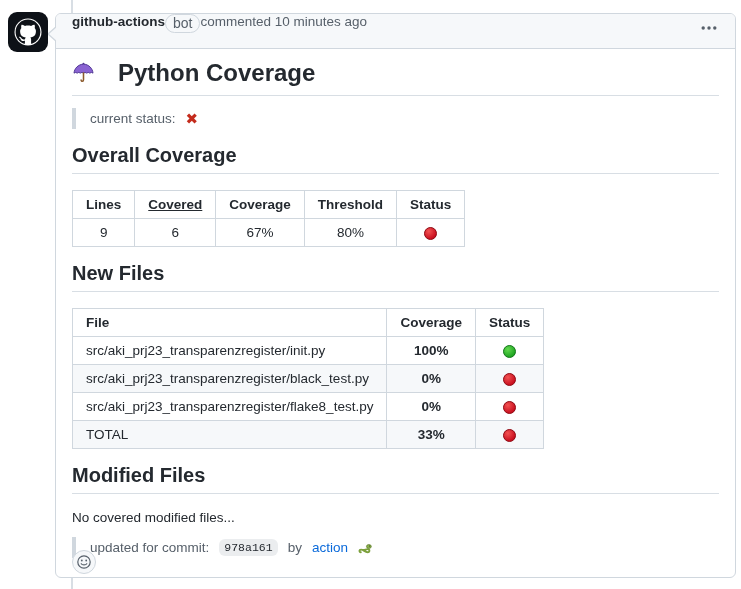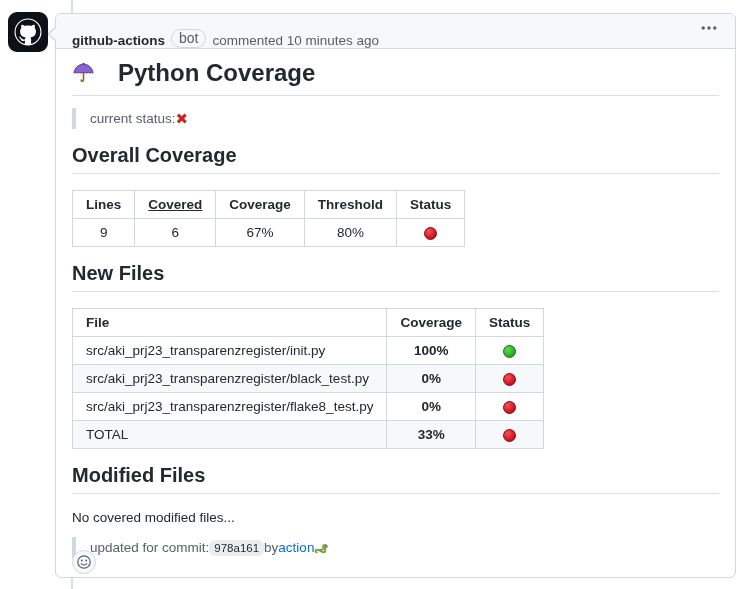--- a/index.html
+++ b/index.html
@@ -31,22 +31,22 @@
   }
   .comment-box::after {
     content: ""; position: absolute; left: -7.5px; top: 12px;
     border-style: solid; border-width: 8px 9px 8px 0;
     border-color: transparent #f6f8fa transparent transparent;
   }
   .comment-header {
     position: relative;
     background: #f6f8fa; border-bottom: 1px solid #d0d7de;
     border-radius: 5px 5px 0 0;
-    height: 35px; display: flex; align-items: flex-end;
-    padding: 0 16px; gap: 6px;
+    height: 35px; display: flex; align-items: flex-start;
+    padding: 0 16px; 
     color: #57606a; font-size: 13.5px;
   }
   .author { font-weight: bold; color: #24292f; text-decoration: none; }
   .bot-badge {
     display: inline-block; border: 1px solid #d0d7de; border-radius: 2em;
     padding: 0 7px; font-size: 14px; line-height: 17px; color: #57606a;
     background: transparent;
   }
   .meta { color: #57606a; text-decoration: none; }
   .kebab-btn {
@@ -57,21 +57,21 @@
   .comment-body { padding: 10px 16px 16px 16px; }
   h1.title {
     font-size: 24px; font-weight: bold; line-height: 28px;
     padding-bottom: 8px; border-bottom: 1px solid #d8dee4;
     margin-bottom: 12px;
     display: flex; align-items: center; gap: 23px;
   }
   blockquote.quote {
     border-left: 4px solid #d0d7de; color: #57606a;
     padding: 0 14px; margin-bottom: 14px;
-    display: flex; align-items: center; gap: 0;
+    display: flex; align-items: center; gap: 10px;
     min-height: 21px; font-size: 13.5px;
   }
   .cross-mark { color: #c42b1c; font-weight: bold; font-size: 15px; line-height: 1; }
   h2.section {
     font-size: 20px; font-weight: bold; line-height: 24px;
     margin-top: 14px; margin-bottom: 16px;
     padding-bottom: 6px; border-bottom: 1px solid #d8dee4;
   }
   table { border-collapse: collapse; font-size: 13.5px; margin-bottom: 6px; }
   th, td { border: 1px solid #d0d7de; padding: 5px 13px; line-height: 17px; }
@@ -96,21 +96,21 @@
     background: radial-gradient(circle at 35% 30%, #f25252, #c80d1d 75%);
     border: 1px solid #8f0b14;
   }
   .dot[data-status="green-circle"] {
     background: radial-gradient(circle at 35% 30%, #62d94e, #1ea321 75%);
     border: 1px solid #14761b;
   }
   p.empty-text { margin: 14px 0 12px 0; font-size: 13.5px; }
   .code-span {
     background: rgba(175,184,193,0.25); border-radius: 6px;
-    padding: 2px 5px; font-family: Liberation Sans, sans-serif;
+    padding: 2px 5px; font-family: Liberation Mono, monospace;
     font-size: 11.5px; color: #24292f;
   }
   a.action-link { color: #0969da; text-decoration: none; }
   .reaction-btn {
     position: absolute; left: 16px; top: 536px;
     width: 24px; height: 24px; border-radius: 50%;
     border: 1px solid #d0d7de; background: #f6f8fa;
     cursor: pointer; display: flex; align-items: center; justify-content: center;
     padding: 0; line-height: 0;
   }

